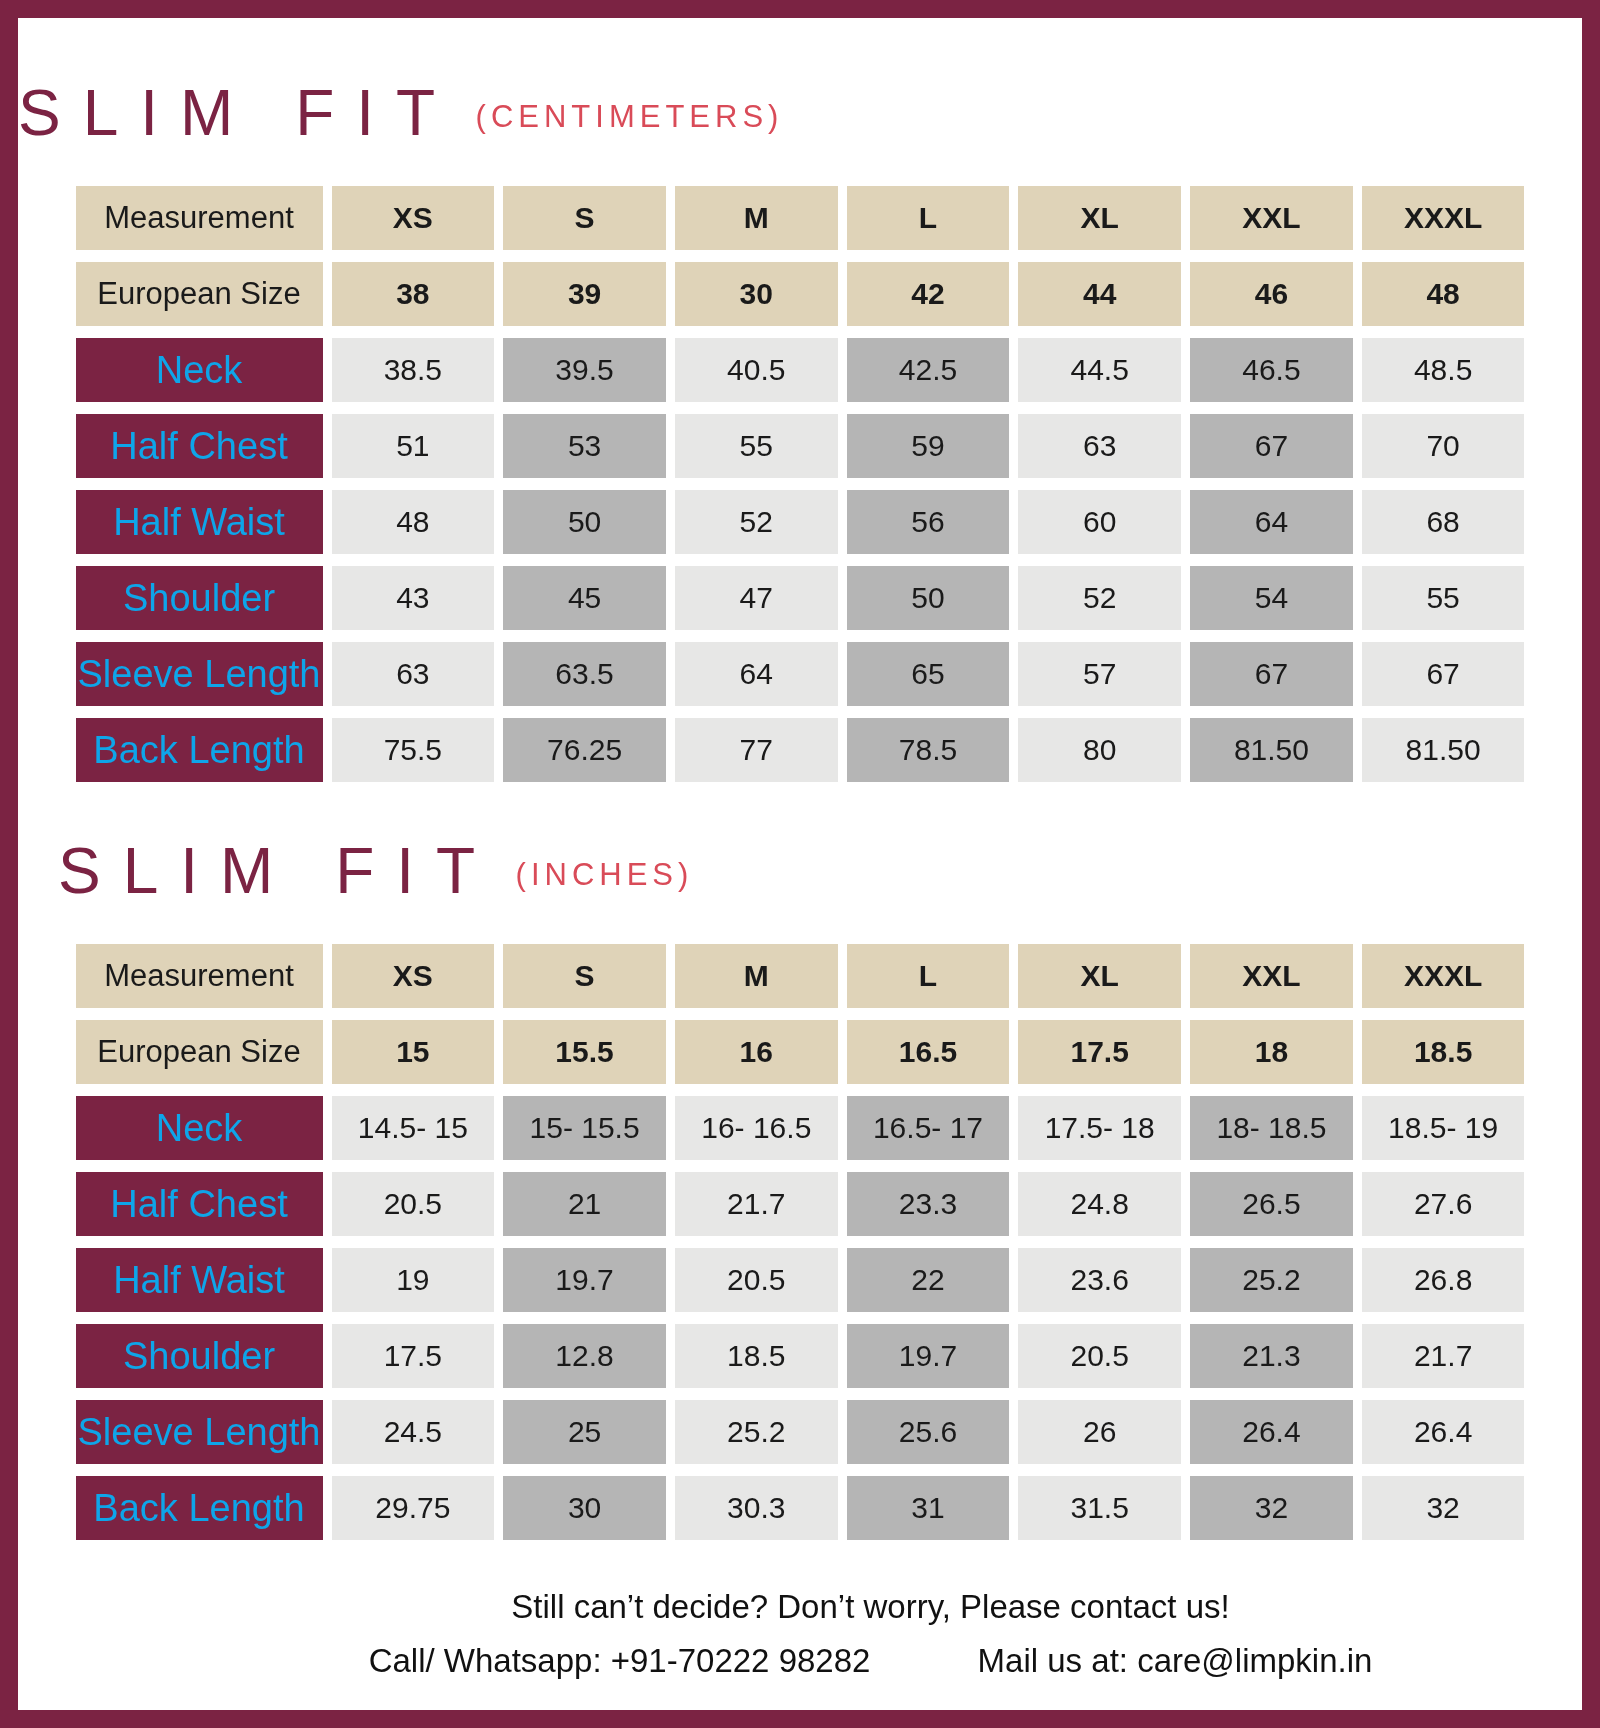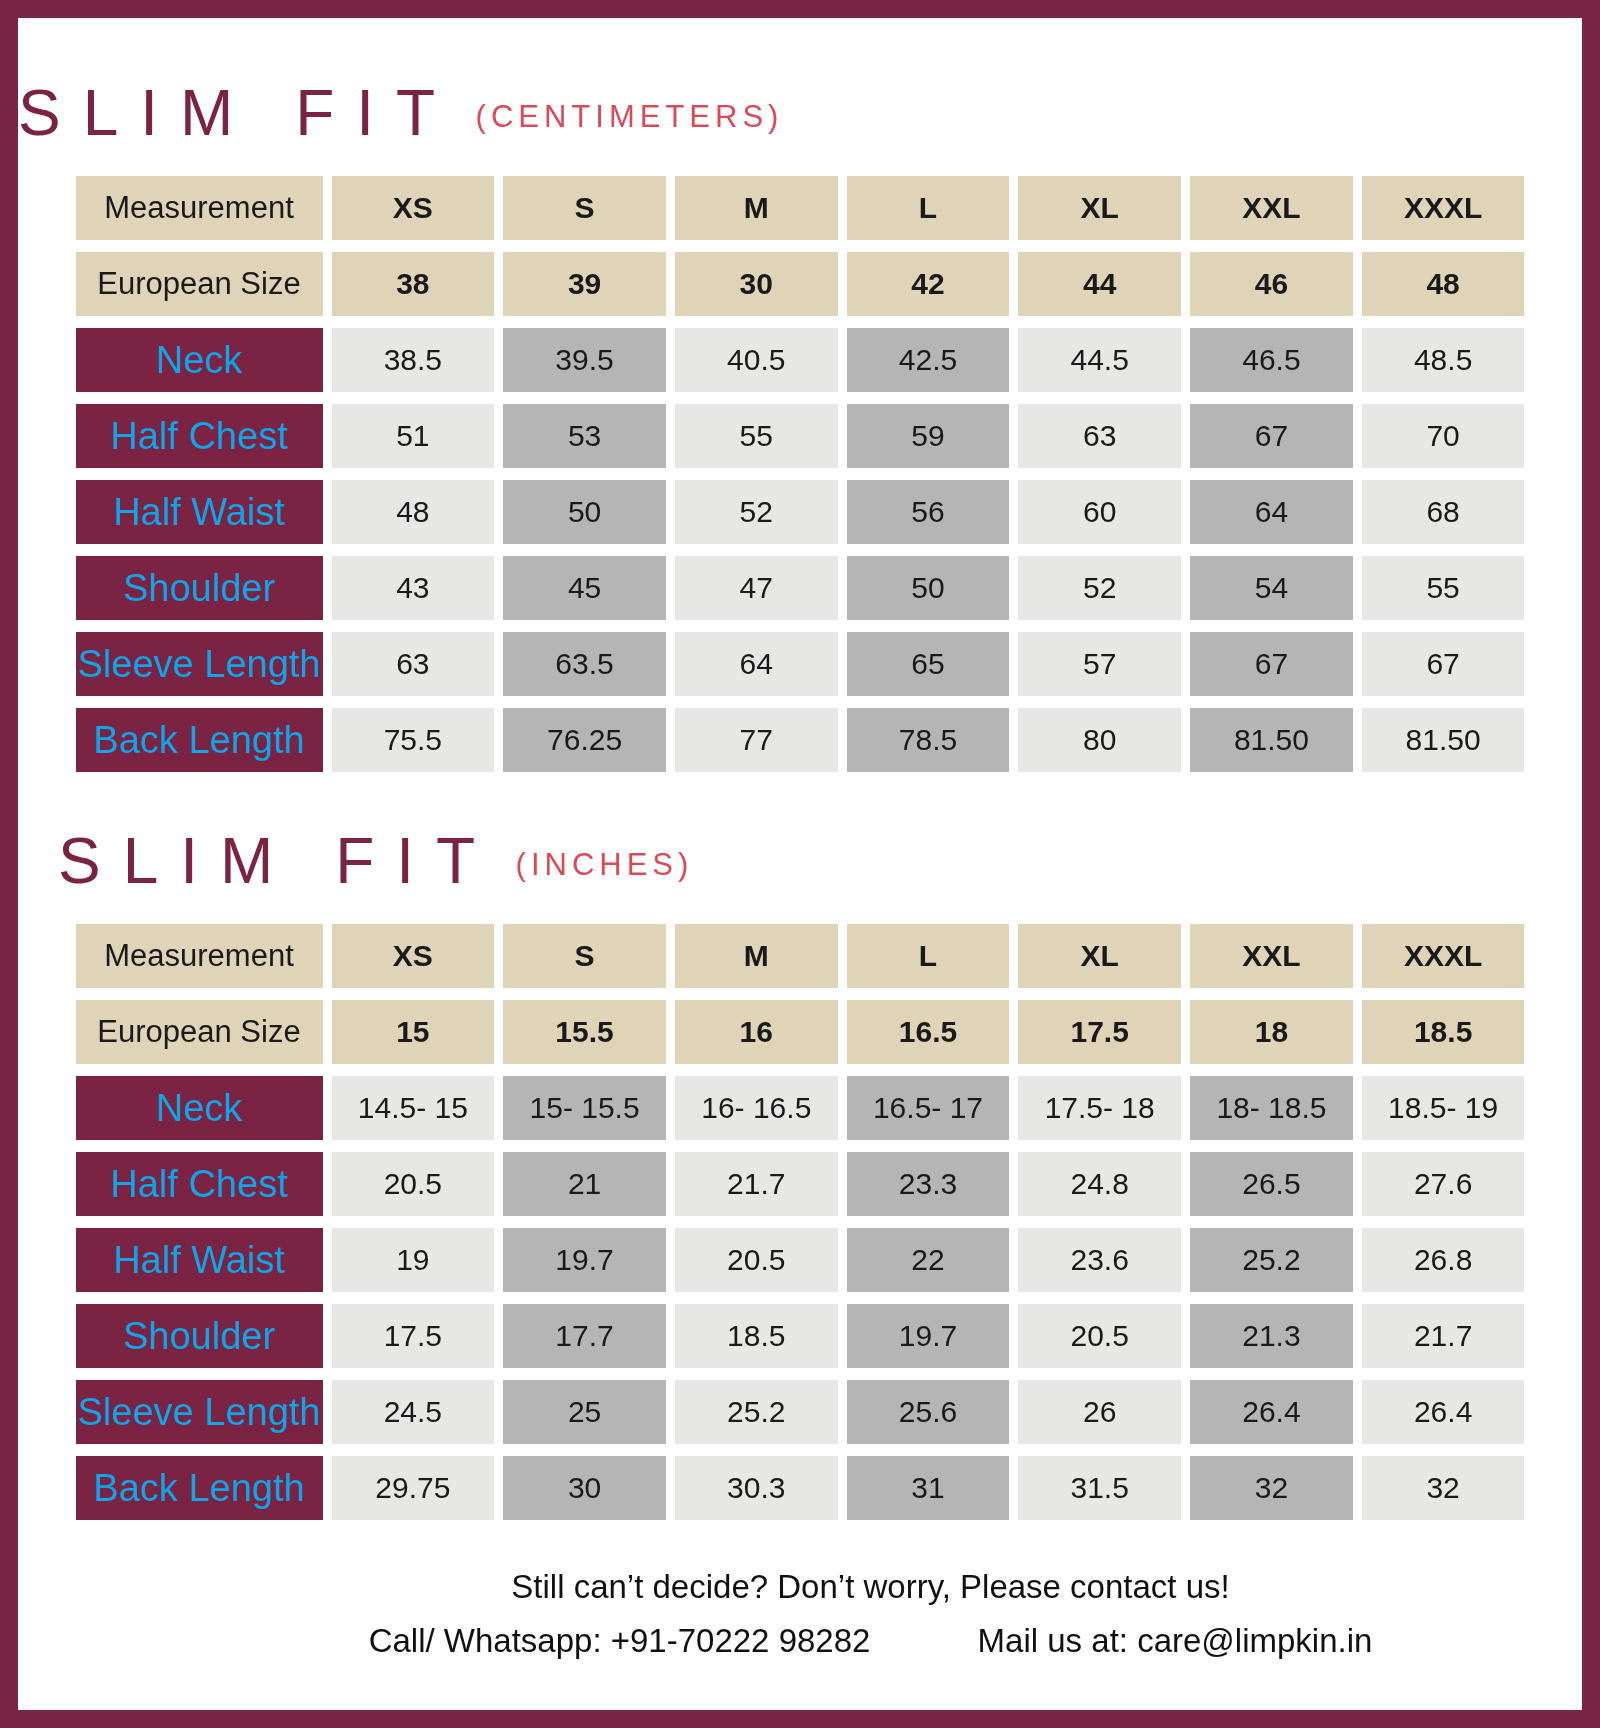--- a/index.html
+++ b/index.html
@@ -40,21 +40,21 @@
   .chart-title .unit {
     font-size: 31px;
     letter-spacing: 5px;
     color: var(--accent-red);
     font-weight: 400;
     margin-left: 14px;
     vertical-align: 8px;
   }
   .size-table {
     width: 1449px;
-    margin: 26px auto 0 auto;
+    margin: 36px auto 0 auto;
     display: grid;
     grid-template-columns: 247px repeat(7, 1fr);
     column-gap: 9px;
     row-gap: 12px;
   }
   .cell {
     height: 64px;
     display: flex;
     align-items: center;
     justify-content: center;
@@ -194,21 +194,21 @@
       <div class="cell label-cell">Half Waist</div>
       <div class="cell data-cell light">19</div>
       <div class="cell data-cell dark">19.7</div>
       <div class="cell data-cell light">20.5</div>
       <div class="cell data-cell dark">22</div>
       <div class="cell data-cell light">23.6</div>
       <div class="cell data-cell dark">25.2</div>
       <div class="cell data-cell light">26.8</div>
       <div class="cell label-cell">Shoulder</div>
       <div class="cell data-cell light">17.5</div>
-      <div class="cell data-cell dark">17.7</div>
+      <div class="cell data-cell dark">12.8</div>
       <div class="cell data-cell light">18.5</div>
       <div class="cell data-cell dark">19.7</div>
       <div class="cell data-cell light">20.5</div>
       <div class="cell data-cell dark">21.3</div>
       <div class="cell data-cell light">21.7</div>
       <div class="cell label-cell">Sleeve Length</div>
       <div class="cell data-cell light">24.5</div>
       <div class="cell data-cell dark">25</div>
       <div class="cell data-cell light">25.2</div>
       <div class="cell data-cell dark">25.6</div>

